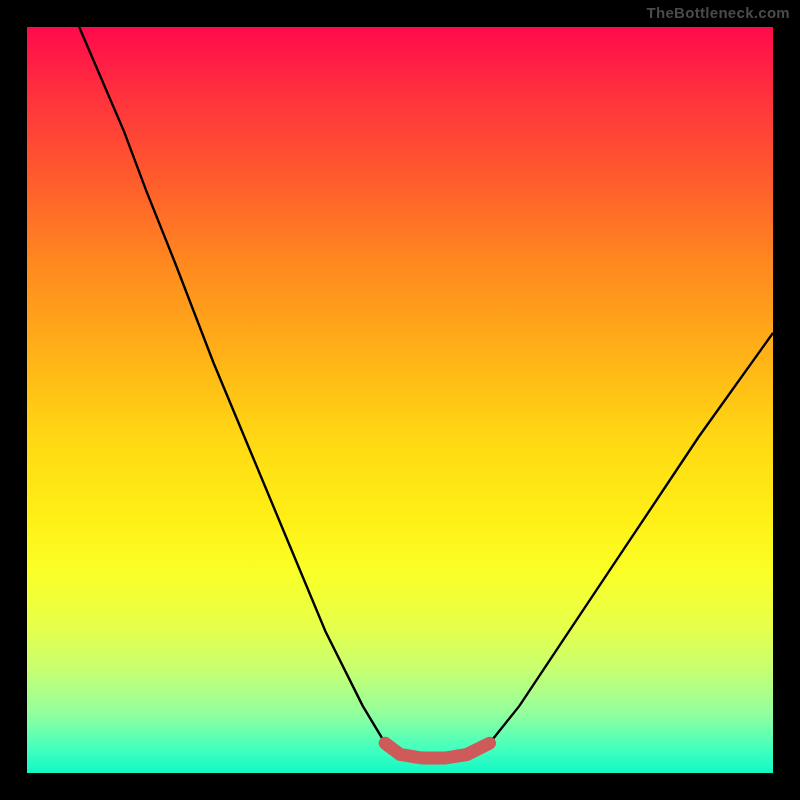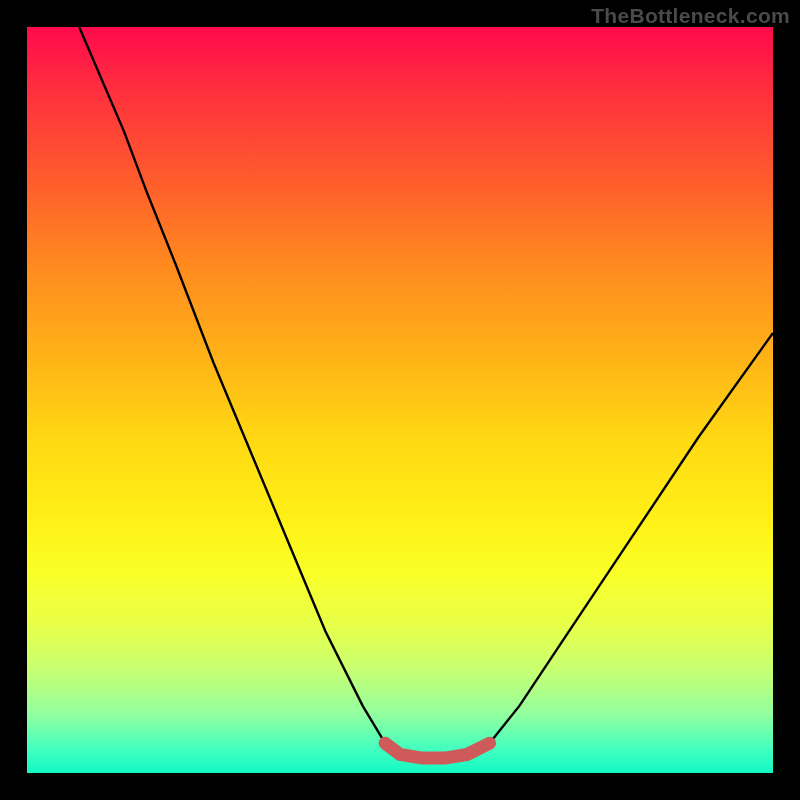--- a/index.html
+++ b/index.html
@@ -15,21 +15,21 @@
     position: relative;
     width: 800px;
     height: 800px;
     background: #000;
   }
   .watermark {
     position: absolute;
     top: 4px;
     right: 10px;
     color: #4a4a4a;
-    font-size: 21px;
+    font-size: 15px;
     font-weight: bold;
     letter-spacing: 0.3px;
     z-index: 5;
   }
   .plot-area {
     position: absolute;
     left: 27px;
     top: 27px;
     width: 746px;
     height: 746px;

